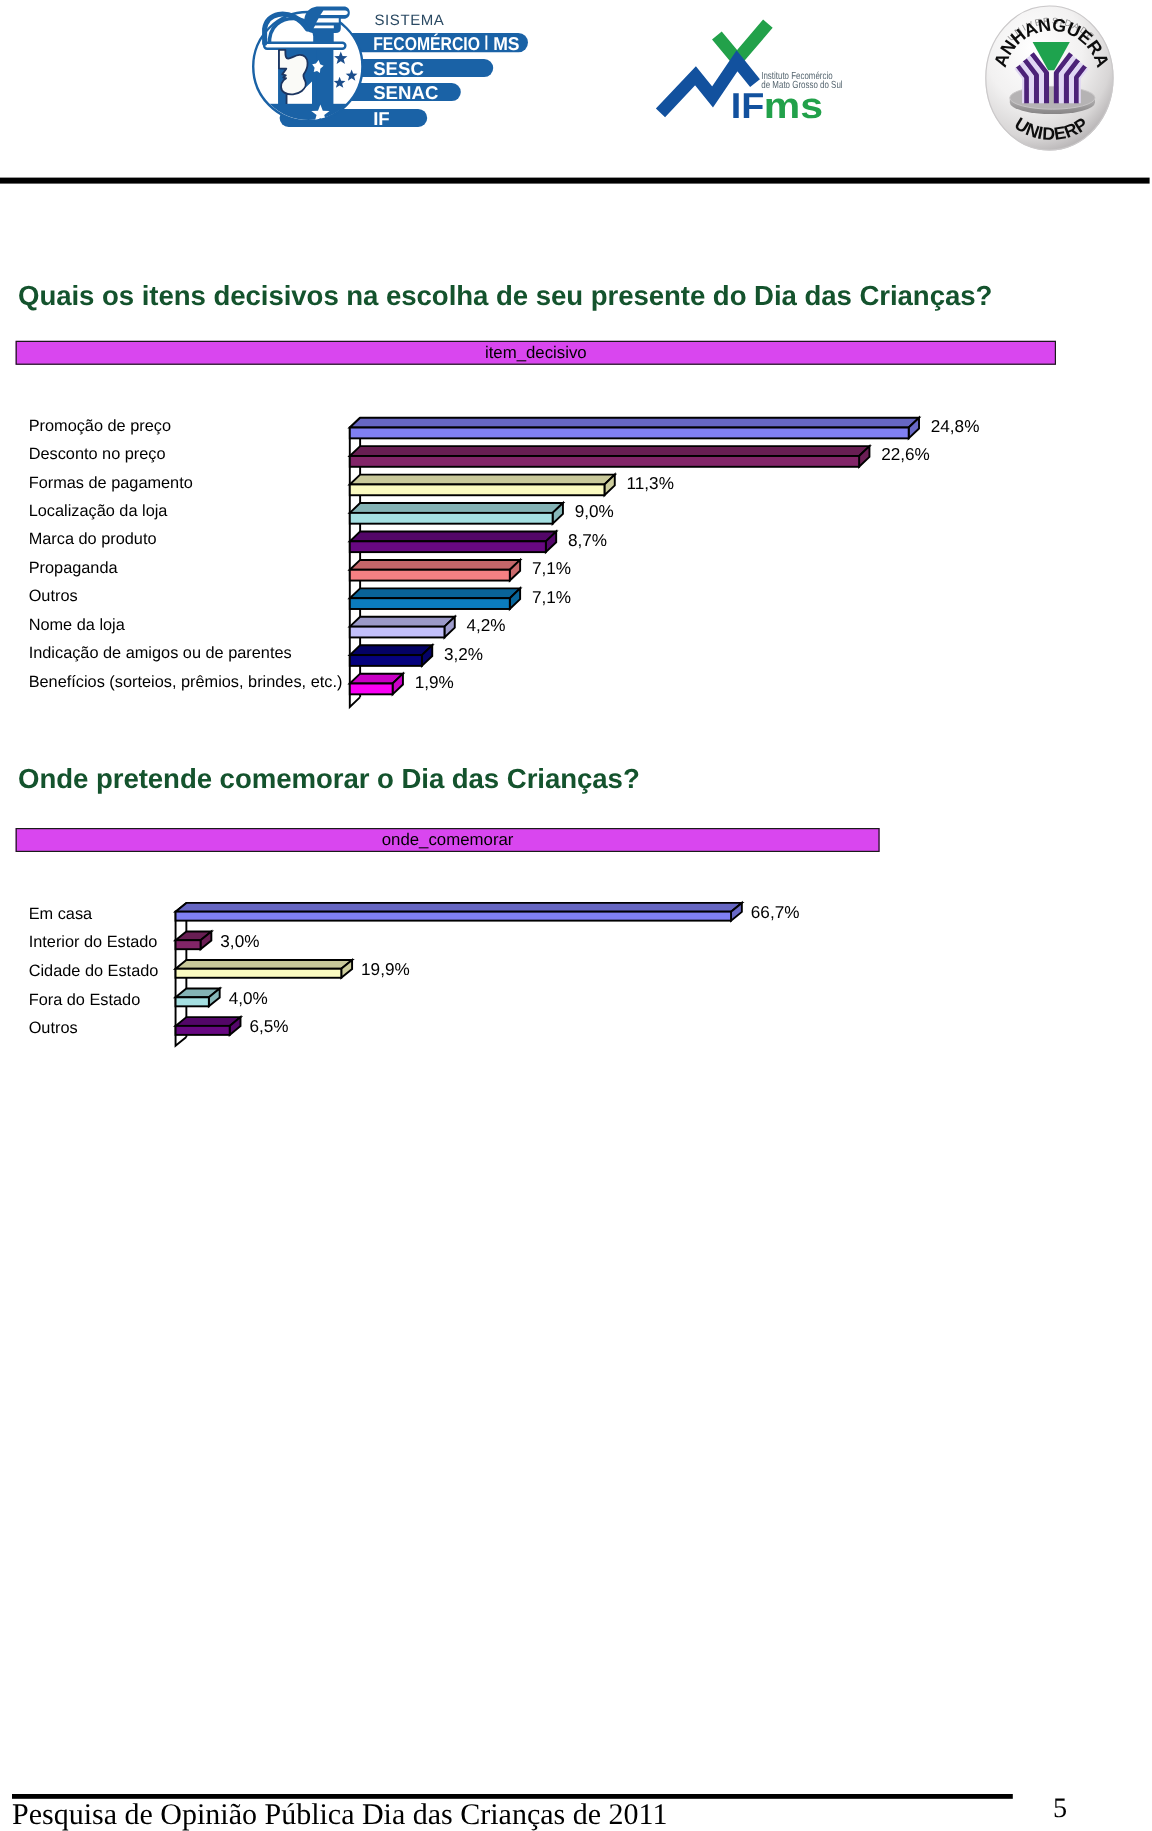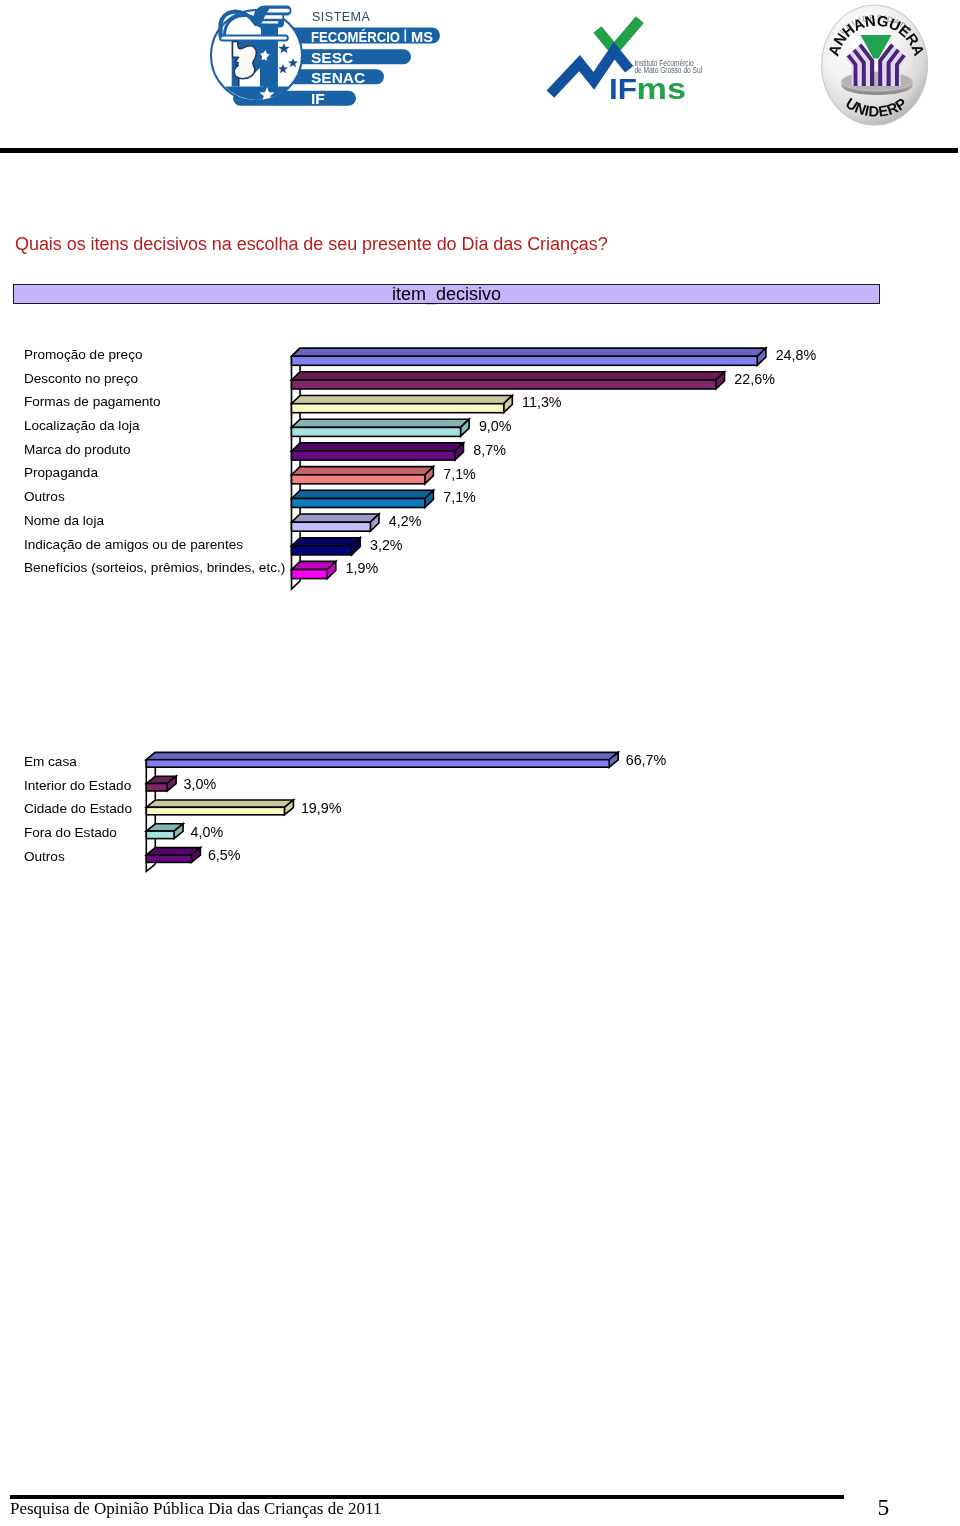--- a/index.html
+++ b/index.html
@@ -12,40 +12,40 @@
   #header-rule{left:0;top:148px;width:958px;height:5px;background:#000;}
 
   
   #logo-mb{left:8px;top:0px;width:160px;height:140px;}
   #logo-fec{left:205px;top:2px;width:246px;height:120px;text-decoration:underline;}
   #logo-ifms{left:546px;top:7px;width:172px;height:100px;}
   #logo-anh{left:818px;top:2px;width:132px;height:132px;}
   #logo-anh svg{overflow:visible;}
 
   
-  .sec-title{font-family:"Liberation Sans",sans-serif;font-weight:normal;font-size:18px;
-             color:#b91c1c;letter-spacing:-0.05px;white-space:nowrap;line-height:1;}
+  .sec-title{font-family:"Liberation Sans",sans-serif;font-weight:bold;font-size:23px;
+             color:#14532d;letter-spacing:-0.05px;white-space:nowrap;line-height:1;}
   #title1{left:15px;top:235px;}
   #title2{left:15px;top:638px;}
 
   
-  .legendbox{background:#c4b5fd;border:1.4px solid #1a1a1a;
-             font-family:"Liberation Sans",sans-serif;font-size:18px;color:#000;
-             display:flex;align-items:center;justify-content:center;box-sizing:border-box;}
+  .legendbox{background:#d946ef;border:1.4px solid #1a1a1a;
+             font-family:"Liberation Sans",sans-serif;font-size:14px;color:#000;
+             display:flex;align-items:flex-start;justify-content:center;box-sizing:border-box;}
   #legend1{left:13px;top:284px;width:867px;height:20px;}
   #legend2{left:13px;top:690px;width:720px;height:20px;}
 
   
   .chart{overflow:visible;}
   #chart1{left:0px;top:330px;width:960px;height:270px;}
   #chart2{left:0px;top:735px;width:960px;height:145px;}
 
   
   #footer-rule{left:10px;top:1495px;width:834px;height:4px;background:#000;}
-  #footer-text{left:10px;top:1499px;font-family:"Liberation Serif",serif;font-size:17px;color:#000;white-space:nowrap;}
+  #footer-text{left:10px;top:1499px;font-family:"Liberation Serif",serif;font-size:25px;color:#000;white-space:nowrap;}
   #page-num{left:877.5px;top:1496px;font-family:"Liberation Serif",serif;font-size:23.5px;color:#000;line-height:1;}
 </style>
 </head>
 <body>
 
 <div class="pg">
 
   <div class="abs" id="logo-fec">
     <svg width="246" height="120" viewBox="0 0 246 120">
       <defs>
@@ -268,20 +268,24 @@
         <text x="23.9" y="52.600000000000016" font-family="&quot;Liberation Sans&quot;, sans-serif" font-size="13.6" fill="#000">Desconto no preço</text>
         <g>
           <path d="M 291.5 26.30000000000001 L 300.1 18.100000000000012 L 765.844 18.100000000000012 L 757.244 26.30000000000001 Z" fill="rgb(102,102,194)" stroke="#000" stroke-width="1.6" stroke-linejoin="miter"></path>
           <path d="M 757.244 26.30000000000001 L 765.844 18.100000000000012 L 765.844 27.100000000000012 L 757.244 35.30000000000001 Z" fill="rgb(105,105,198)" stroke="#000" stroke-width="1.6" stroke-linejoin="miter"></path>
           <rect x="291.5" y="26.30000000000001" width="465.744" height="9" fill="#8080F2" stroke="#000" stroke-width="1.6"></rect>
         </g>
         <text x="775.644" y="30.00000000000001" font-family="&quot;Liberation Sans&quot;, sans-serif" font-size="14.3" fill="#000">24,8%</text>
         <text x="23.9" y="28.900000000000013" font-family="&quot;Liberation Sans&quot;, sans-serif" font-size="13.6" fill="#000">Promoção de preço</text>
       </svg></div>
 
+  <div class="abs sec-title" id="title2">Onde pretende comemorar o Dia das Crianças?</div>
+  <div class="abs legendbox" id="legend2">
+    <span>onde_comemorar</span>
+  </div>
   <div class="abs chart" id="chart2"><svg width="960" height="145" viewBox="0 0 960 145">
         <path d="M 155.3 17.400000000000045 L 155.3 129.10000000000002 M 155.3 17.400000000000045 L 146.3 24.700000000000045 L 146.3 136.40000000000003 L 155.3 129.10000000000002" fill="none" stroke="#000" stroke-width="1.6" stroke-linejoin="miter" stroke-linecap="butt"></path>
         <g>
           <path d="M 146.3 119.90000000000005 L 155.3 112.60000000000005 L 200.41000000000003 112.60000000000005 L 191.41000000000003 119.90000000000005 Z" fill="rgb(83,6,104)" stroke="#000" stroke-width="1.6" stroke-linejoin="miter"></path>
           <path d="M 191.41000000000003 119.90000000000005 L 200.41000000000003 112.60000000000005 L 200.41000000000003 120.10000000000005 L 191.41000000000003 127.40000000000005 Z" fill="rgb(85,7,107)" stroke="#000" stroke-width="1.6" stroke-linejoin="miter"></path>
           <rect x="146.3" y="119.90000000000005" width="45.11" height="7.5" fill="#680882" stroke="#000" stroke-width="1.6"></rect>
         </g>
         <text x="207.91000000000003" y="125.40000000000005" font-family="&quot;Liberation Sans&quot;, sans-serif" font-size="14.3" fill="#000">6,5%</text>
         <text x="23.9" y="125.90000000000005" font-family="&quot;Liberation Sans&quot;, sans-serif" font-size="13.6" fill="#000">Outros</text>
         <g>

